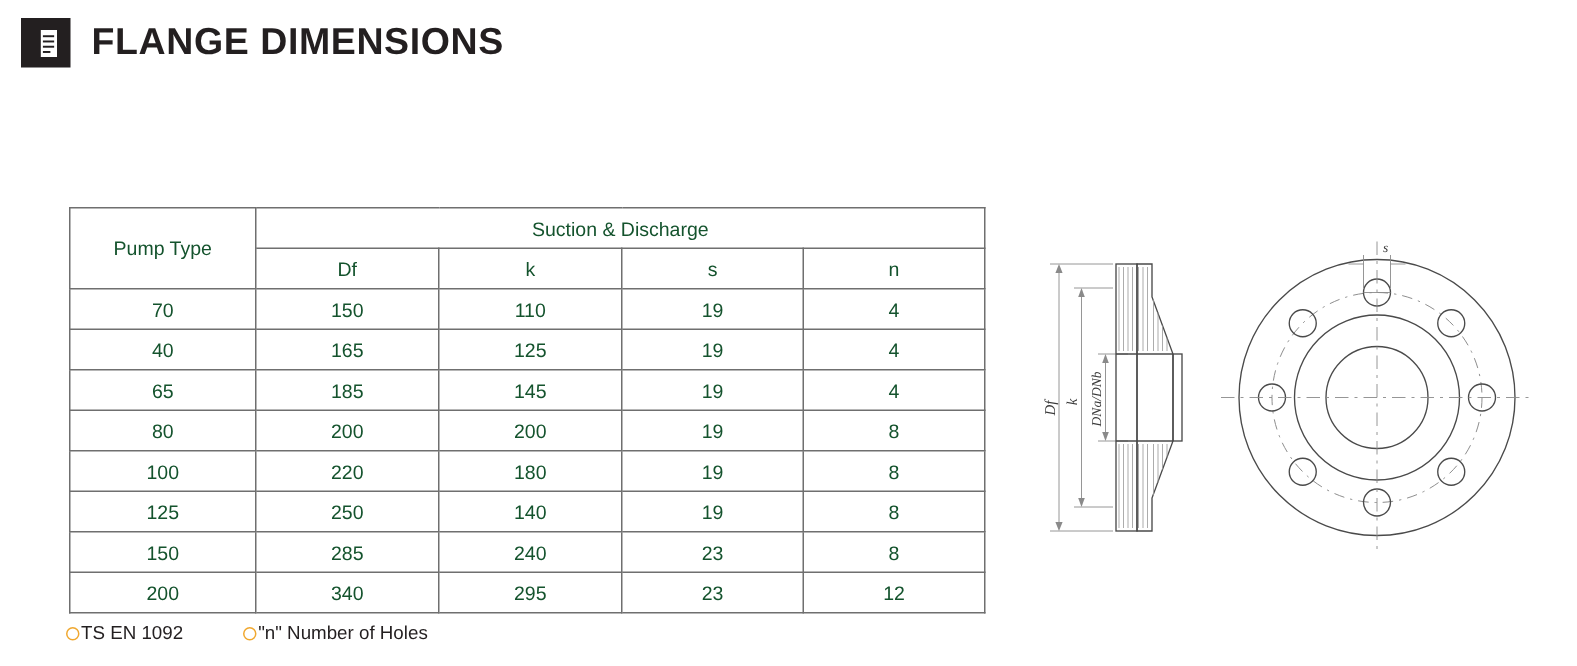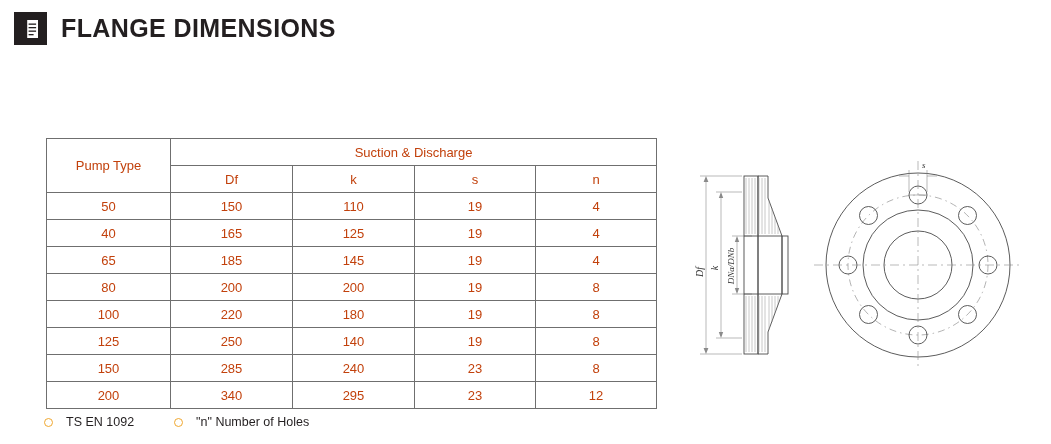--- a/index.html
+++ b/index.html
@@ -52,21 +52,21 @@
   }
   table.dim-table {
     border-collapse: collapse;
     width: 610px;
     table-layout: fixed;
   }
   table.dim-table td, table.dim-table th {
     border: 1px solid #6f6f6f;
     text-align: center;
     font-weight: normal;
-    color: #c2410c;
+    color: #14532d;
     font-size: 13px;
     padding: 0;
     height: 26px;
     vertical-align: middle;
   }
   .col-type { width: 124px; }
   .col-d    { width: 122px; }
   .col-k    { width: 122px; }
   .col-s    { width: 121px; }
   .col-n    { width: 121px; }
@@ -93,21 +93,21 @@
     top: 415px;
     display: flex;
     align-items: center;
     gap: 40px;
     font-size: 12.5px;
     color: #231f20;
   }
   .legend-item {
     display: flex;
     align-items: center;
-    gap: 13px;
+    gap: 1px;
     white-space: nowrap;
   }
   .legend-dot {
     width: 9px;
     height: 9px;
     border-radius: 50%;
     border: 1.5px solid #f0a830;
     box-sizing: border-box;
     flex: 0 0 auto;
   }
@@ -155,21 +155,21 @@
       </tr>
       <tr>
         <th class="hdr-sub">Df</th>
         <th class="hdr-sub">k</th>
         <th class="hdr-sub">s</th>
         <th class="hdr-sub">n</th>
       </tr>
     </thead>
     <tbody>
       <tr>
-        <td class="body-cell">50</td>
+        <td class="body-cell">70</td>
         <td class="body-cell">150</td>
         <td class="body-cell">110</td>
         <td class="body-cell">19</td>
         <td class="body-cell">4</td>
       </tr>
       <tr>
         <td class="body-cell">40</td>
         <td class="body-cell">165</td>
         <td class="body-cell">125</td>
         <td class="body-cell">19</td>

